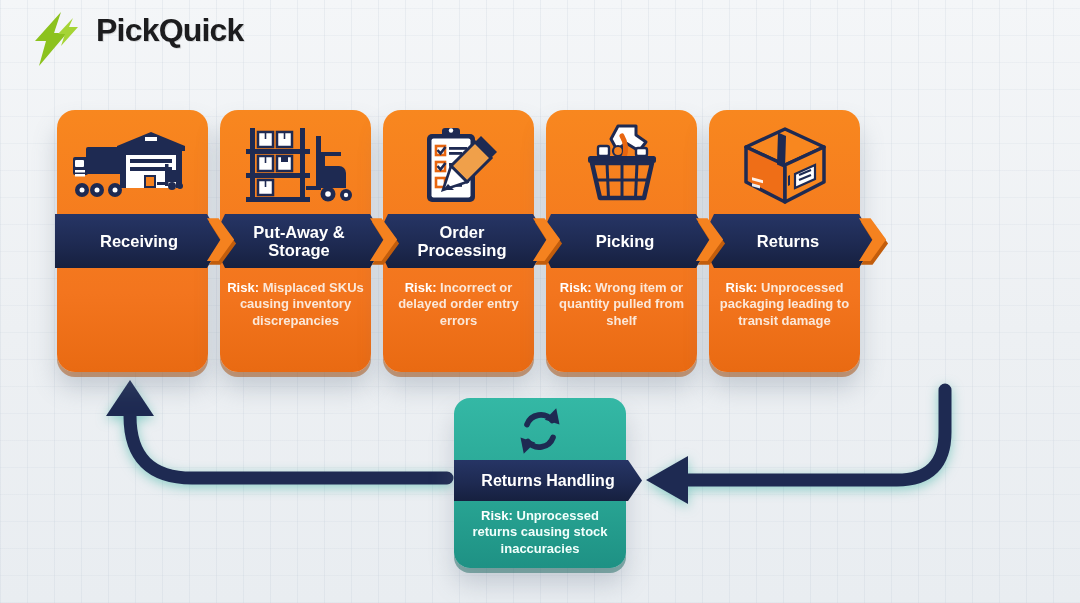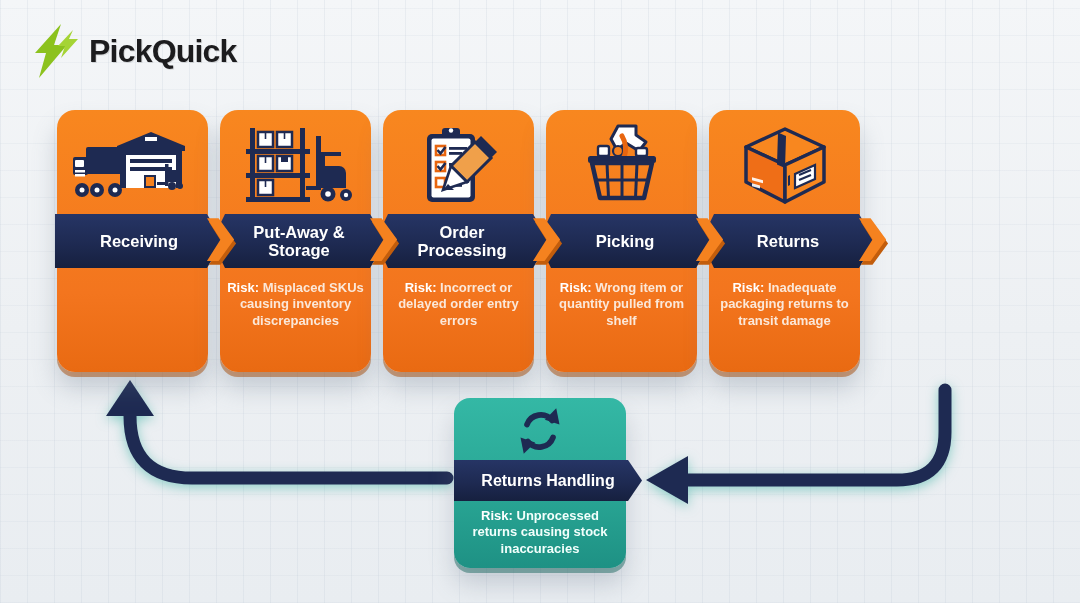--- a/index.html
+++ b/index.html
@@ -6,21 +6,21 @@
   body{font-family:"Liberation Sans","DejaVu Sans",sans-serif;}
   .canvas{position:relative;width:1080px;height:603px;overflow:hidden;
     background-color:#eef1f4;
     background-image:
       repeating-linear-gradient(90deg, rgba(188,199,212,.22) 0 1px, transparent 1px 27px),
       repeating-linear-gradient(0deg, rgba(188,199,212,.14) 0 1px, transparent 1px 27px),
       linear-gradient(180deg,#f4f6f8 0%,#edf0f3 55%,#e9edf1 100%);
   }
 
   
-  .logo{position:absolute;left:34px;top:24px;display:flex;align-items:center;gap:9px;z-index:5;}
+  .logo{position:absolute;left:34px;top:12px;display:flex;gap:16px;z-index:5;}
   .logo-mark{width:46px;height:54px;}
   .logo-text{font-size:32px;font-weight:800;color:#1c1c1e;letter-spacing:-0.8px;text-shadow:1px 1px 0 rgba(0,0,0,.12);}
 
   
   .stages-row{position:absolute;left:57px;top:110px;display:flex;gap:12px;z-index:3;align-items:center;}
   .card{position:relative;width:151px;height:262px;border-radius:18px;
     background:linear-gradient(180deg,#F8871F 0%,#F3751E 70%,#E96A12 100%);
     box-shadow:0 5px 0 rgba(165,75,10,.5), 0 16px 24px rgba(100,115,135,.30);}
   .stage-icon{position:absolute;top:8px;left:0;right:0;height:96px;display:flex;align-items:center;justify-content:center;}
   .stage-icon svg{width:120px;height:86px;}
@@ -308,21 +308,21 @@
   <div class="card">
     <div class="stage-icon">
       <svg>
             <use href="#icon-packing"></use>
           </svg>
     </div>
     <div class="banner">
       <span class="banner-label">Returns</span>
     </div>
     <div class="risk">
-      <span class="risk-prefix">Risk:</span><span class="risk-body"> Inadequate packaging returns to transit damage</span>
+      <span class="risk-prefix">Risk:</span><span class="risk-body"> Unprocessed packaging leading to transit damage</span>
     </div>
     <svg class="chevron">
           <use href="#icon-chevron"></use>
         </svg>
   </div>
 
 </div>
 
   <div class="returns-card">
     <div class="returns-icon">

